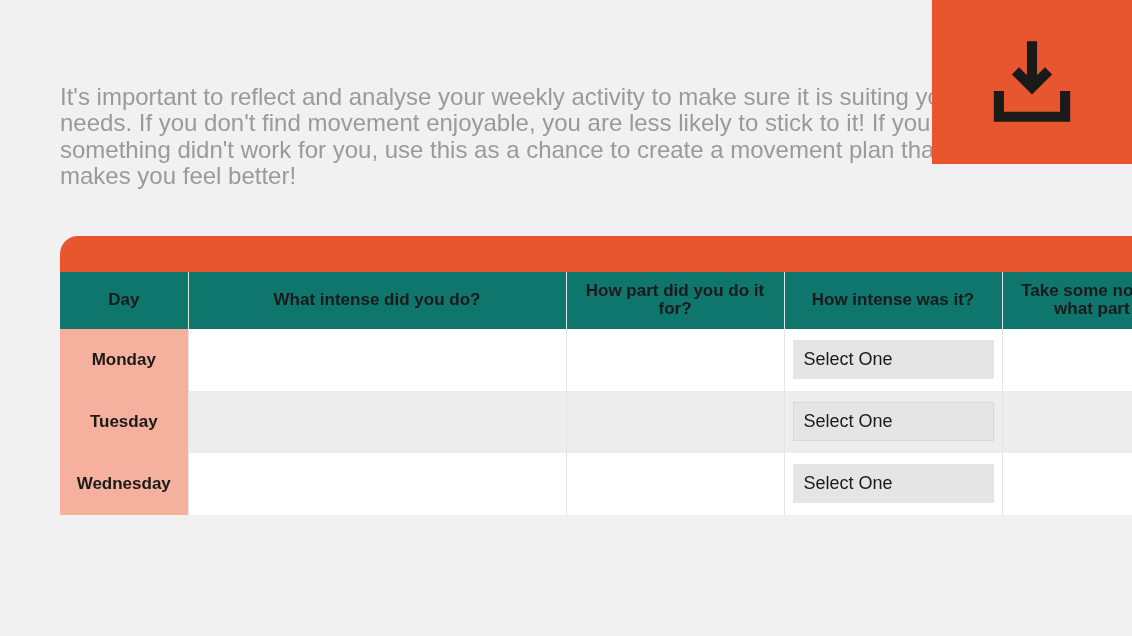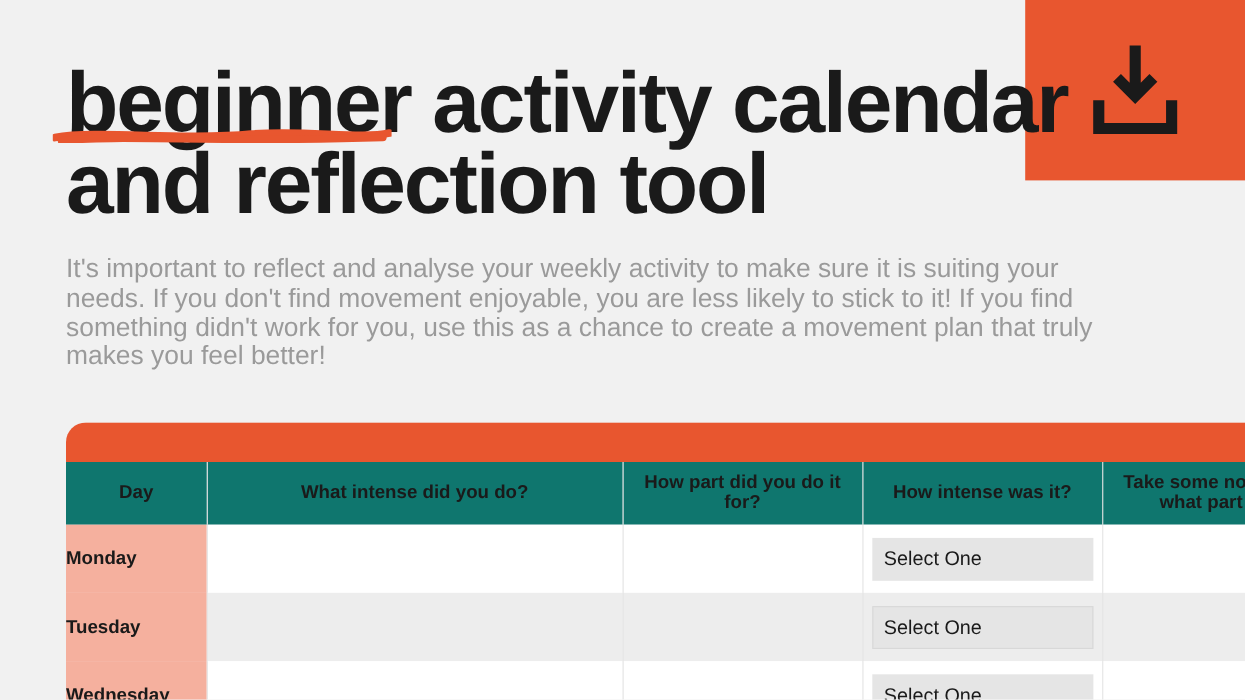--- a/index.html
+++ b/index.html
@@ -91,21 +91,21 @@
   td {
     border-right: 1px solid #e4e4e4;
     height: 62px;
     font-size: 17px;
     vertical-align: middle;
   }
   td:last-child { border-right: none; }
   .day-cell {
     background: #f5b09e;
     font-weight: 700;
-    text-align: left;
+    text-align: center;
     color: #1a1a1a;
   }
   tr.row-even td.data-cell { background: #ffffff; }
   tr.row-odd td.data-cell { background: #ededed; }
   .intensity-cell {
     padding: 6px 8px;
   }
   .select-box {
     background: #e5e5e5;
     border: 1px solid #d8d8d8;
@@ -127,27 +127,20 @@
 <div class="download-badge">
   <span>
     <svg viewBox="0 0 100 100">
       <path d="M50 8 L50 56 M32 40 L50 58 L68 40" stroke="#1a1a1a" stroke-width="11" fill="none" stroke-linecap="butt" stroke-linejoin="miter"></path>
       <path d="M14 62 L14 90 L86 90 L86 62" stroke="#1a1a1a" stroke-width="11" fill="none" stroke-linecap="butt"></path>
     </svg>
   </span>
 </div>
 
 <div class="header">
-  <div class="title-wrap">
-    <h1 class="title"><span>beginner</span><span> activity calendar and reflection tool</span></h1>
-    <svg class="underline" viewBox="0 0 308 14" preserveAspectRatio="none">
-      <path d="M2 9 C 40 2, 120 12, 180 6 C 230 2, 280 11, 306 5"></path>
-      <path d="M8 12 C 60 6, 150 14, 300 9"></path>
-    </svg>
-  </div>
   <p class="subtitle">It's important to reflect and analyse your weekly activity to make sure it is suiting your needs. If you don't find movement enjoyable, you are less likely to stick to it! If you find something didn't work for you, use this as a chance to create a movement plan that truly makes you feel better!</p>
 </div>
 
 <div class="table-wrap">
   <div class="top-bar"></div>
   <table>
     <colgroup>
       <col class="col-day">
         <col class="col-ex">
         <col class="col-dur">

